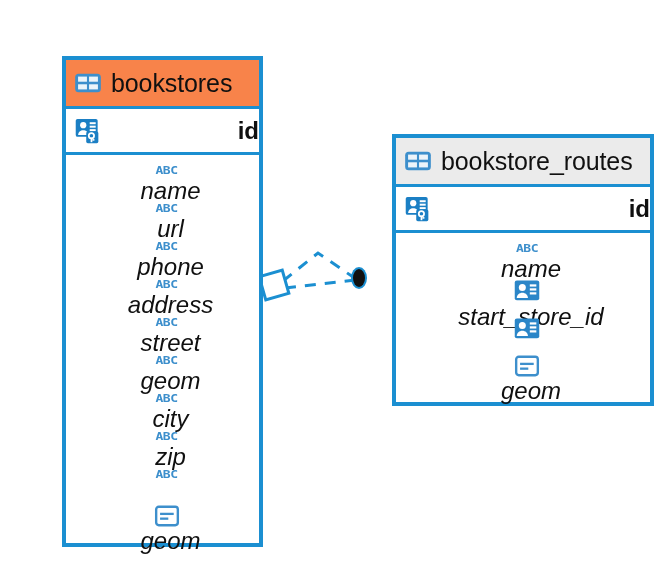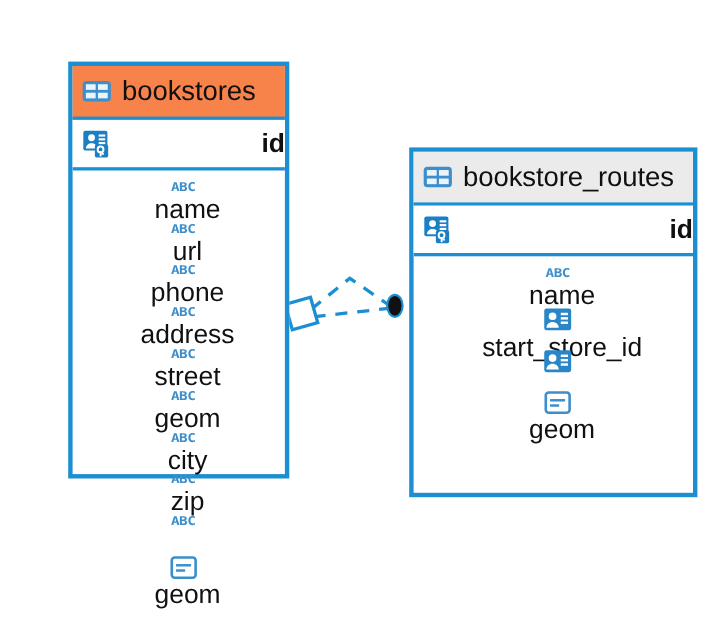--- a/index.html
+++ b/index.html
@@ -80,20 +80,21 @@
     height: 38px;
     padding-left: 8px;
     flex-direction: column;
   }
   .field-label {
     font-size: 24px;
     color: #101010;
     margin-left: 8px;
     white-space: nowrap;
     line-height: 1;
+    font-style: italic;
   }
 
   
   .icon {
     display: inline-flex;
     align-items: center;
     justify-content: center;
     flex: 0 0 auto;
   }
   .icon svg { display: block; }
@@ -139,21 +140,21 @@
     <g transform="translate(274,285) rotate(-16)">
       <rect x="-12" y="-12" width="24" height="24" fill="#ffffff" stroke="#1b8fd1" stroke-width="3"></rect>
     </g>
 
     <g>
       <ellipse cx="359" cy="278" rx="8" ry="11" fill="#1b8fd1"></ellipse>
       <ellipse cx="359" cy="278" rx="6" ry="9" fill="#111111"></ellipse>
     </g>
   </svg>
 
-  <div class="entity" id="entity-bookstores" style="left:62px; top:56px; width:201px; height:379px;">
+  <div class="entity" id="entity-bookstores" style="left:62px; top:56px; width:201px; height:491px;">
 
     <div class="entity-header orange">
       <span class="icon icon-table">
         <svg viewBox="0 0 24 24" width="28" height="28">
           <rect x="1" y="4" width="22" height="16" rx="3" fill="#3d8fcc"></rect>
           <rect x="3.5" y="6.5" width="7.6" height="4.4" fill="#ffffff" opacity="0.9"></rect>
           <rect x="12.9" y="6.5" width="7.6" height="4.4" fill="#ffffff" opacity="0.9"></rect>
           <rect x="3.5" y="13.1" width="7.6" height="4.4" fill="#ffffff" opacity="0.9"></rect>
           <rect x="12.9" y="13.1" width="7.6" height="4.4" fill="#ffffff" opacity="0.9"></rect>
         </svg>
@@ -250,21 +251,21 @@
             <rect x="5.6" y="9" width="12.6" height="2.1" fill="#3d8fcc"></rect>
             <rect x="5.6" y="13.4" width="7.6" height="2.1" fill="#3d8fcc"></rect>
           </svg>
         </span>
         <span class="field-label">geom</span>
       </div>
 
     </div>
   </div>
 
-  <div class="entity" id="entity-bookstore-routes" style="left:372px; top:134px; width:262px; height:318px;">
+  <div class="entity" id="entity-bookstore-routes" style="left:392px; top:134px; width:262px; height:272px;">
 
     <div class="entity-header grey">
       <span class="icon icon-table">
         <svg viewBox="0 0 24 24" width="28" height="28">
           <rect x="1" y="4" width="22" height="16" rx="3" fill="#3d8fcc"></rect>
           <rect x="3.5" y="6.5" width="7.6" height="4.4" fill="#ffffff" opacity="0.9"></rect>
           <rect x="12.9" y="6.5" width="7.6" height="4.4" fill="#ffffff" opacity="0.9"></rect>
           <rect x="3.5" y="13.1" width="7.6" height="4.4" fill="#ffffff" opacity="0.9"></rect>
           <rect x="12.9" y="13.1" width="7.6" height="4.4" fill="#ffffff" opacity="0.9"></rect>
         </svg>

